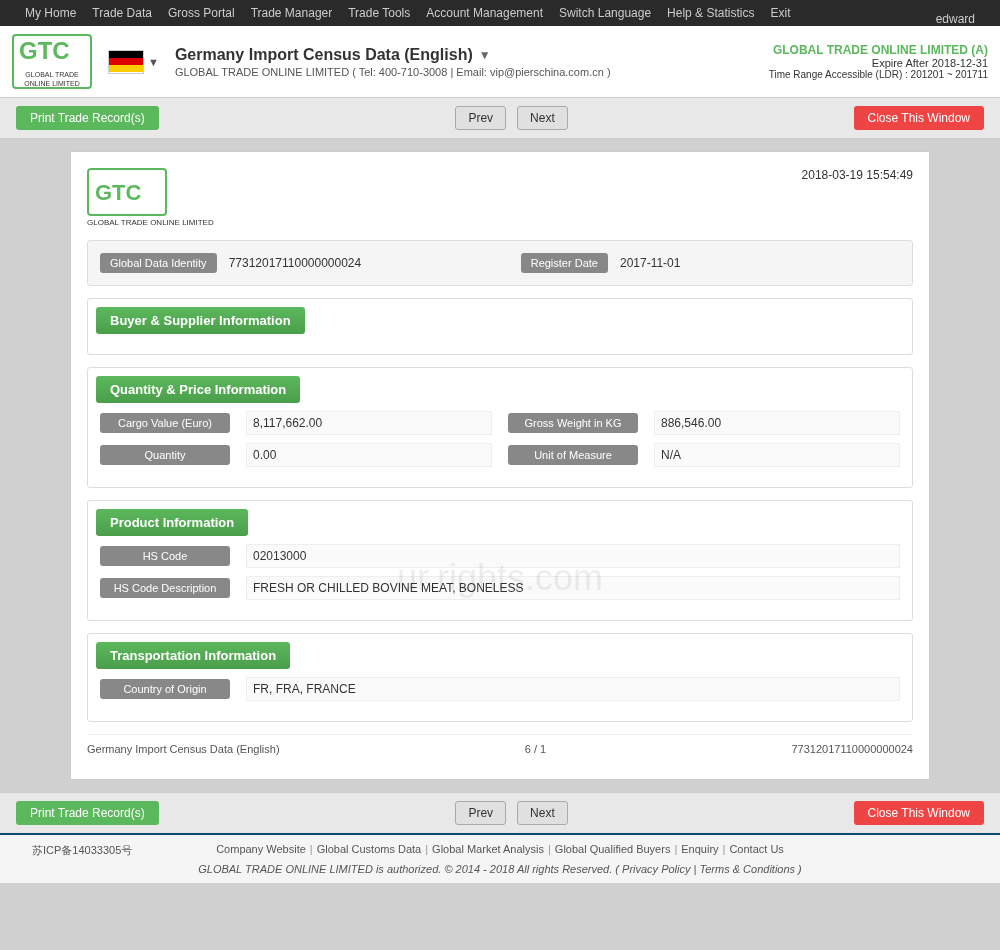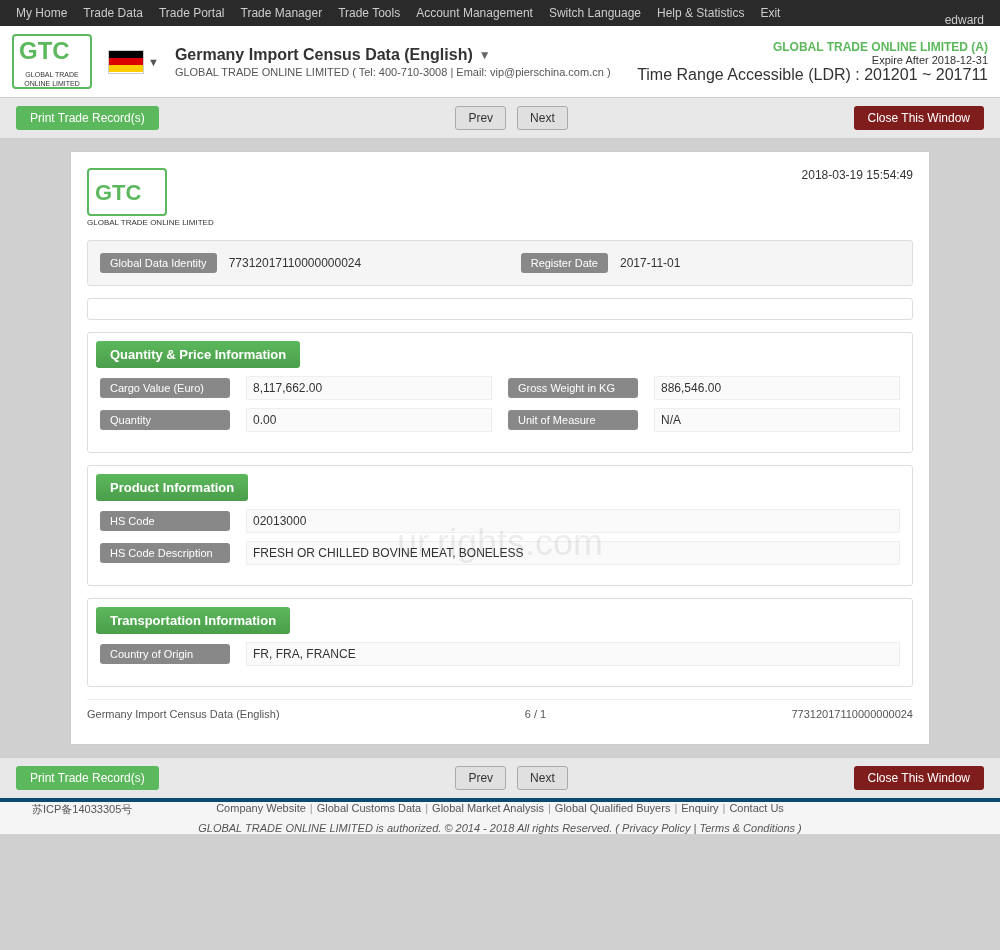--- a/index.html
+++ b/index.html
@@ -3,22 +3,22 @@
   <meta charset="utf-8">
   <style>
     * { margin: 0; padding: 0; box-sizing: border-box; }
     body { font-family: Arial, sans-serif; font-size: 12px; background: #d0d0d0; color: #333; width: 1000px; min-height: 950px; }
 
     
     .top-nav {
       background: #2a2a2a;
       color: #ccc;
       display: flex;
-      align-items: flex-start;
-      padding: 0 8px;
+      align-items: flex-end;
+      padding: 0 17px;
       height: 26px;
       font-size: 12px;
     }
     .top-nav-item {
       padding: 0 8px;
       cursor: pointer;
       height: 100%;
       display: flex;
       align-items: center;
       color: #ccc;
@@ -101,21 +101,21 @@
     .header-right .company-name {
       color: #5cb85c;
       font-weight: bold;
       font-size: 12px;
     }
     .header-right .expire {
       font-size: 11px;
       color: #333;
     }
     .header-right .time-range {
-      font-size: 16px;
+      font-size: 10px;
       color: #333;
     }
 
     
     .action-bar {
       background: #e8e8e8;
       padding: 8px 16px;
       display: flex;
       align-items: center;
       justify-content: space-between;
@@ -134,21 +134,21 @@
       background: #e0e0e0;
       color: #333;
       border: 1px solid #aaa;
       padding: 4px 12px;
       border-radius: 3px;
       cursor: pointer;
       font-size: 12px;
       margin-left: 11px;
     }
     .btn-close {
-      background: #7f1d1d;
+      background: #ef4444;
       color: #fff;
       border: none;
       padding: 5px 14px;
       border-radius: 3px;
       cursor: pointer;
       font-size: 12px;
     }
     .nav-btns { display: flex; gap: 0; }
 
     
@@ -244,21 +244,21 @@
       align-items: center;
     }
     .field-label {
       background: #888;
       color: #fff;
       padding: 4px 10px;
       border-radius: 3px;
       font-size: 11px;
       white-space: nowrap;
       min-width: 130px;
-      text-align: left;
+      text-align: center;
     }
     .field-value {
       font-size: 12px;
       color: #333;
       flex: 1;
       padding: 4px 6px;
       background: #fafafa;
       border: 1px solid #eee;
     }
 
@@ -279,22 +279,22 @@
       padding: 8px 16px;
       display: flex;
       align-items: center;
       justify-content: space-between;
       border-top: 1px solid #ccc;
     }
 
     
     .page-footer {
       background: #f5f5f5;
-      border-top: 4px solid #0c4a6e;
-      padding: 0 16px;
+      border-top: 2px solid #0c4a6e;
+      padding: 8px 16px;
     }
     .footer-links {
       display: flex;
       gap: 4px;
       font-size: 11px;
       color: #555;
       flex-wrap: wrap;
       margin-bottom: 4px;
       align-items: flex-end;
     }
@@ -322,21 +322,21 @@
       text-align: center;
       font-style: italic;
     }
   </style>
 </head>
 <body>
 
 <div class="top-nav">
   <span class="top-nav-item">My Home</span>
   <span class="top-nav-item">Trade Data</span>
-  <span class="top-nav-item">Trade Portal</span>
+  <span class="top-nav-item">Gross Portal</span>
   <span class="top-nav-item">Trade Manager</span>
   <span class="top-nav-item">Trade Tools</span>
   <span class="top-nav-item">Account Management</span>
   <span class="top-nav-item">Switch Language</span>
   <span class="top-nav-item">Help &amp; Statistics</span>
   <span class="top-nav-item">Exit</span>
   <span class="top-nav-spacer"></span>
   <span class="top-nav-user">edward</span>
 </div>
 
@@ -399,20 +399,21 @@
     </div>
 
     <div class="identity-row">
       <span class="identity-label">Global Data Identity</span>
       <span class="identity-value">77312017110000000024</span>
       <span class="identity-label">Register Date</span>
       <span class="identity-value">2017-11-01</span>
     </div>
 
     <div class="section">
+      <div class="section-header">Buyer &amp; Supplier Information</div>
       <div class="section-body" style="min-height: 20px;">
       </div>
     </div>
 
     <div class="section">
       <div class="section-header">Quantity &amp; Price Information</div>
       <div class="section-body">
 
         <div class="section-row">
           <span class="field-label">Cargo Value (Euro)</span>

